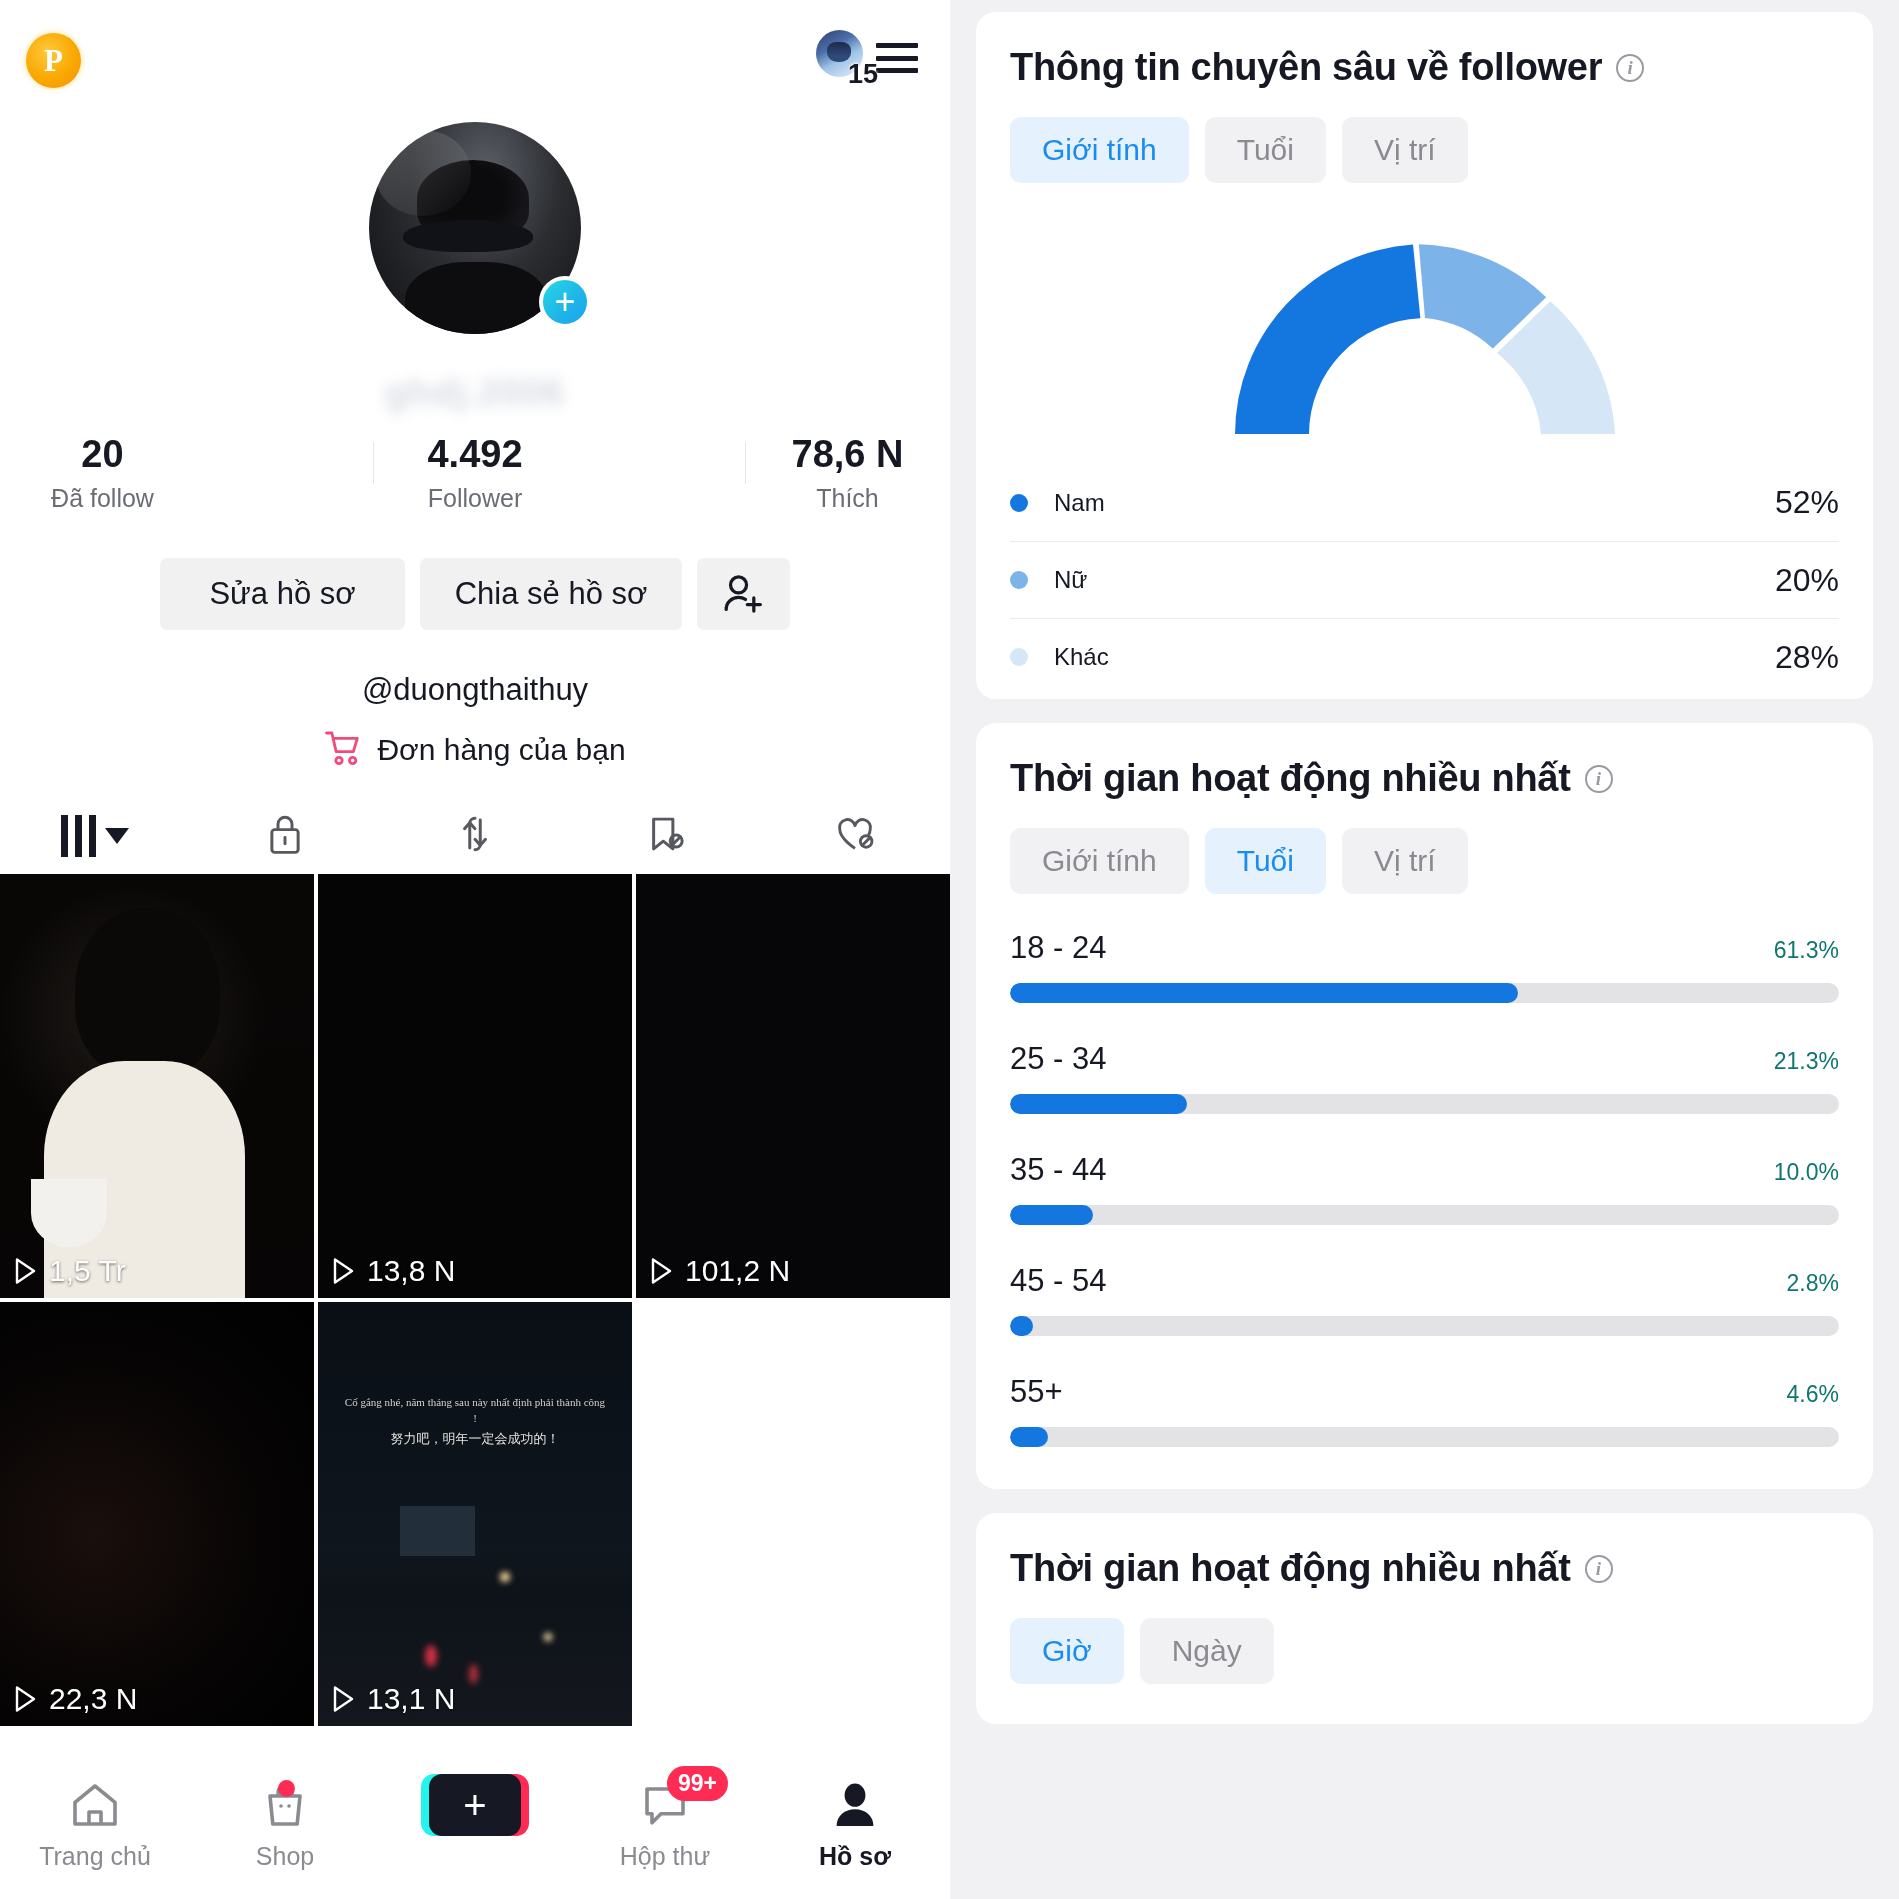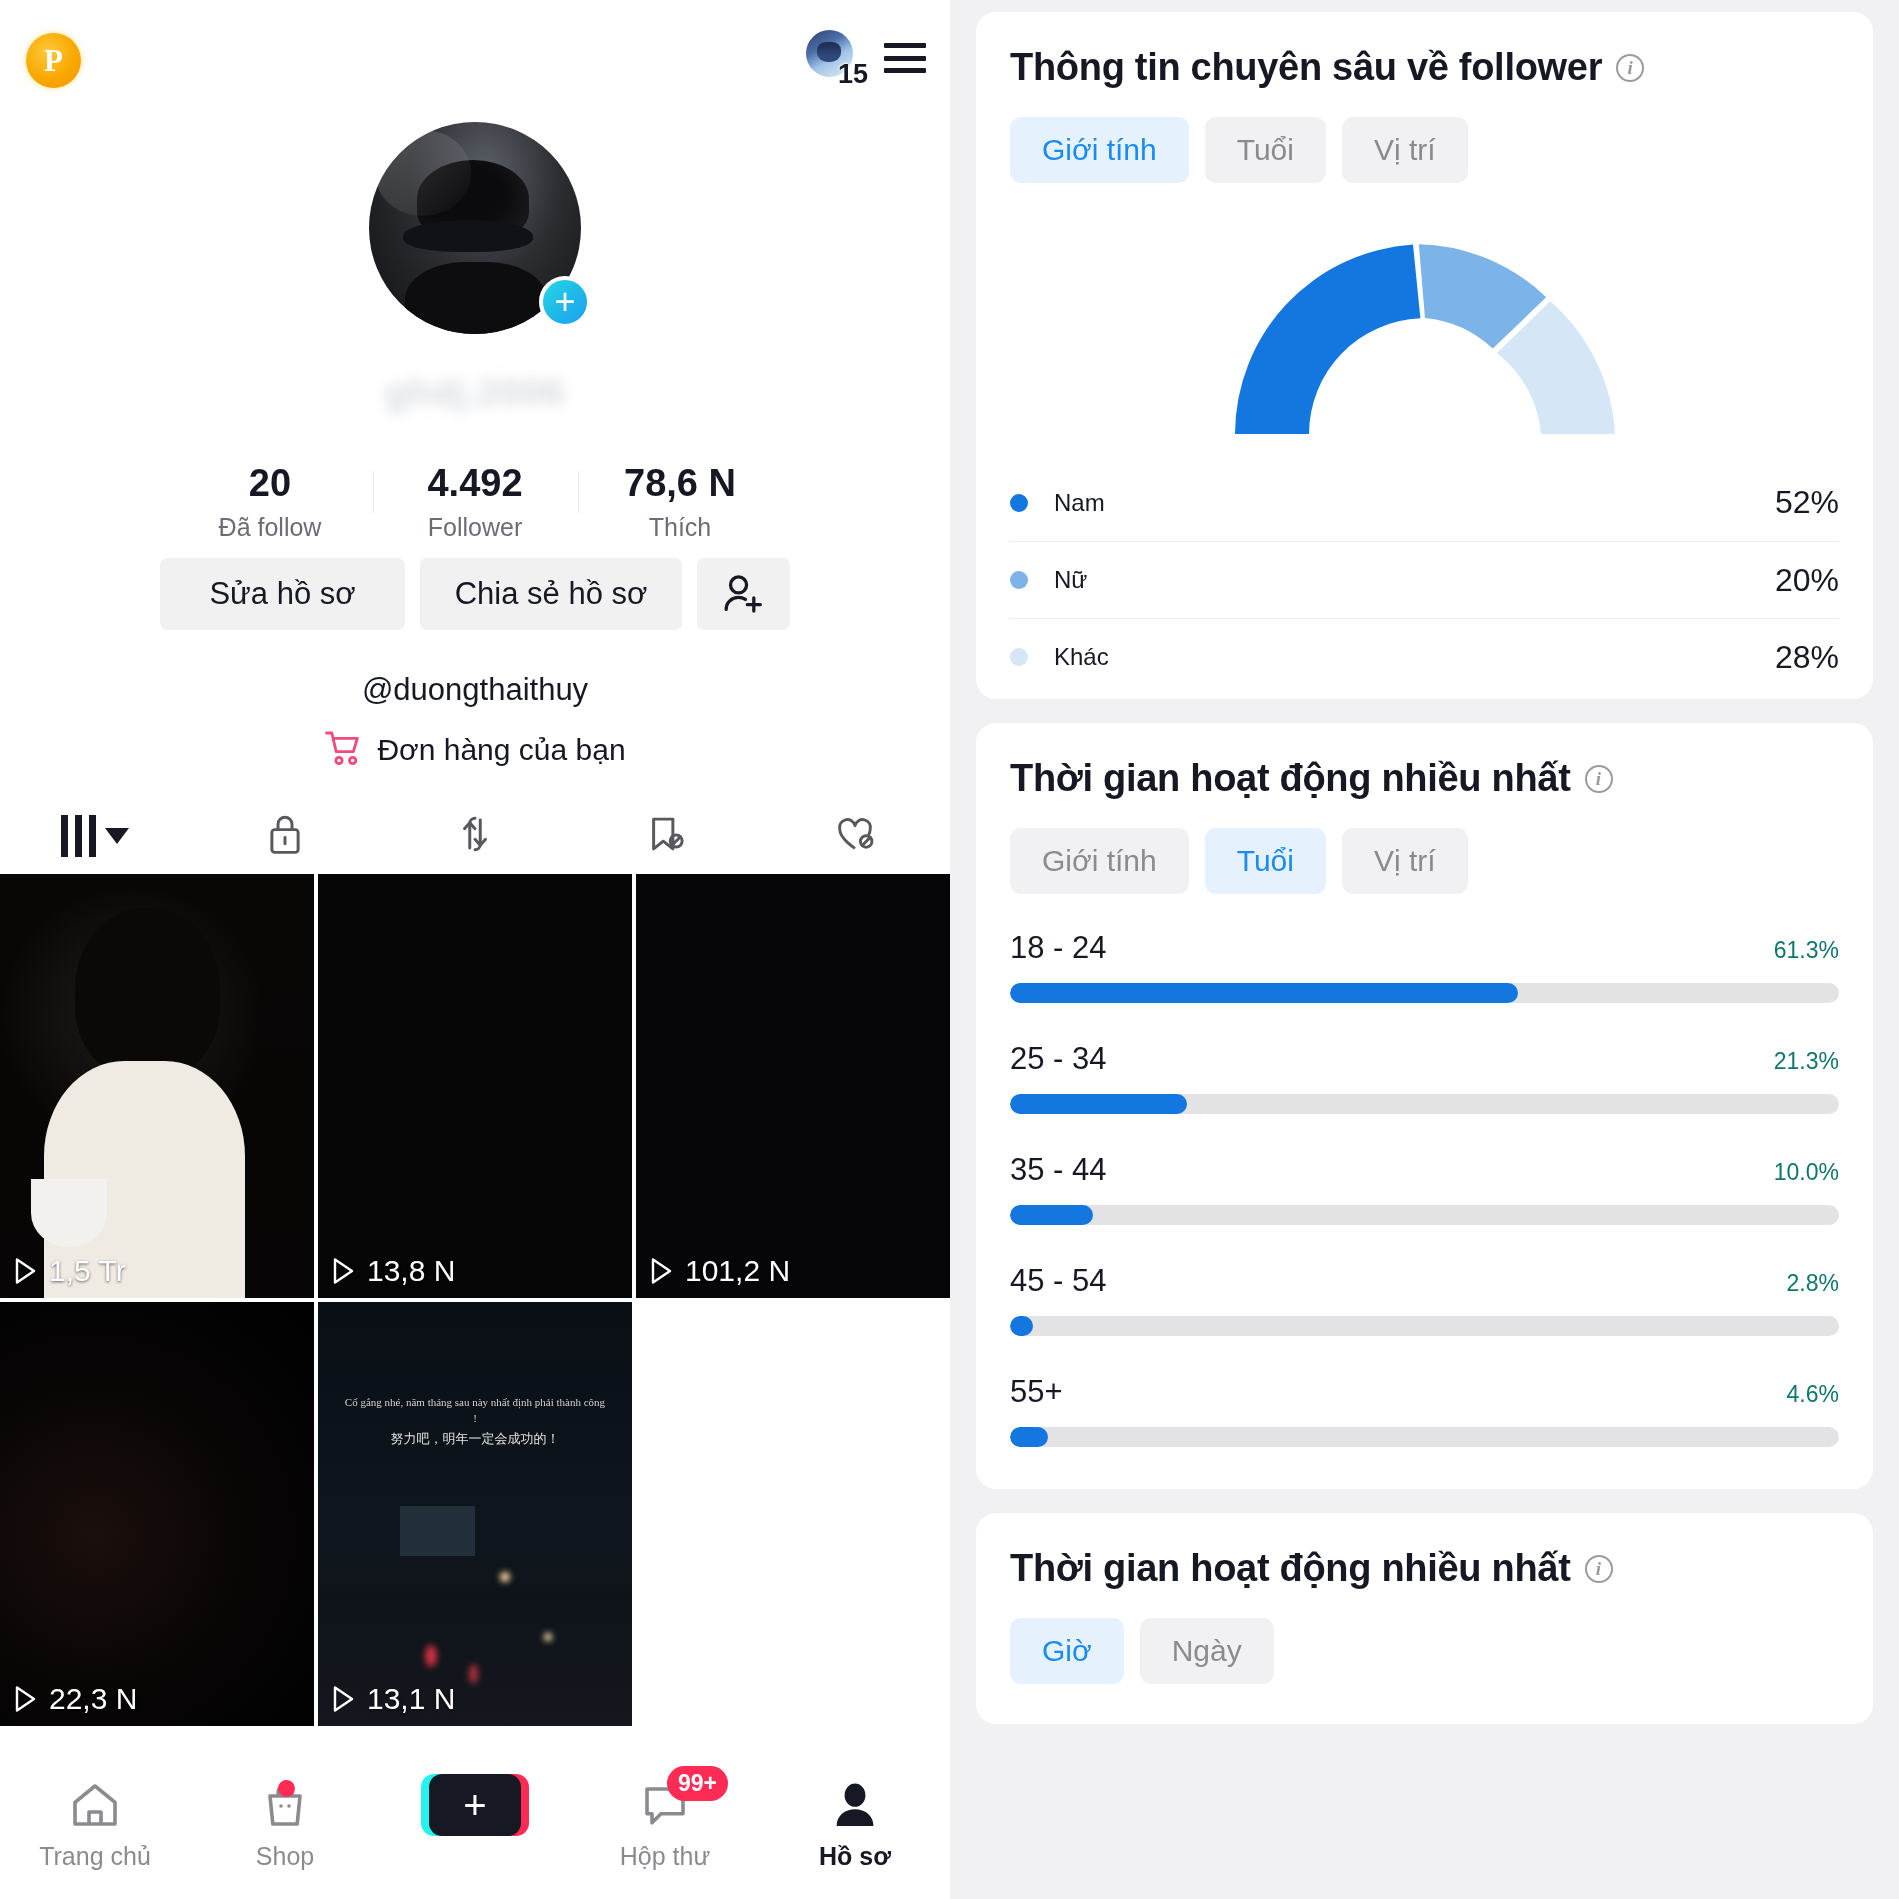--- a/index.html
+++ b/index.html
@@ -24,21 +24,21 @@
   }
   .p-badge {
     position: absolute; left: 26px; top: 33px;
     width: 55px; height: 55px; border-radius: 50%;
     background: radial-gradient(circle at 40% 35%, #ffc93c 0%, #f9a800 55%, #f59300 100%);
     box-shadow: 0 0 6px rgba(255,200,40,.55);
     display: flex; align-items: center; justify-content: center;
     color: #fff; font-weight: bold; font-size: 31px; line-height: 1;
     font-family: "Liberation Serif", serif;
   }
-  .topright { position: absolute; right: 24px; top: 30px; display: flex; align-items: center; gap: 22px; }
+  .topright { position: absolute; right: 32px; top: 30px; display: flex; align-items: center; gap: 4px; }
   .mini-avatar-wrap { position: relative; width: 56px; height: 56px; }
   .mini-avatar {
     width: 47px; height: 47px; border-radius: 50%;
     background: linear-gradient(150deg,#2f3e6b 0%,#4b6ea8 35%,#9fc4e8 60%,#e8eef5 100%);
     overflow: hidden; position: relative;
   }
   .mini-avatar::after {
     content: ""; position: absolute; left: 11px; top: 12px; width: 24px; height: 20px;
     border-radius: 40% 40% 45% 45%;
     background: linear-gradient(180deg,#1d2a4d 0%,#2f4a7a 70%);
@@ -84,21 +84,21 @@
     color: #fff; display: flex; align-items: center; justify-content: center;
     font-size: 36px; line-height: 1; font-weight: 300;
     border: 4px solid #fff;
   }
   .blurname {
     position: absolute; top: 372px; left: 0; width: 950px; text-align: center;
     font-size: 37px; font-weight: bold; color: #cfd3dc;
     filter: blur(7px); letter-spacing: 1px; opacity: .85;
   }
 
-  .stats { position: absolute; top: 432px; left: 0; width: 950px; display: flex; justify-content: center; margin-top: 29px; }
+  .stats { position: absolute; top: 432px; left: 0; width: 950px; display: flex; justify-content: space-between; }
   .stat { width: 205px; text-align: center; position: relative; }
   .stat + .stat::before {
     content: ""; position: absolute; left: 0; top: 10px; width: 1px; height: 42px; background: #e6e6e8;
   }
   .stat-num { font-size: 38px; font-weight: bold; color: #161823; line-height: 1.18; }
   .stat-label { font-size: 25px; color: #6b6d76; margin-top: 7px; }
 
   .actions { position: absolute; top: 558px; left: 0; width: 950px; display: flex; justify-content: center; gap: 15px; border-radius: 22px; }
   .btn {
     background: #f1f1f2; border-radius: 7px; height: 72px;

